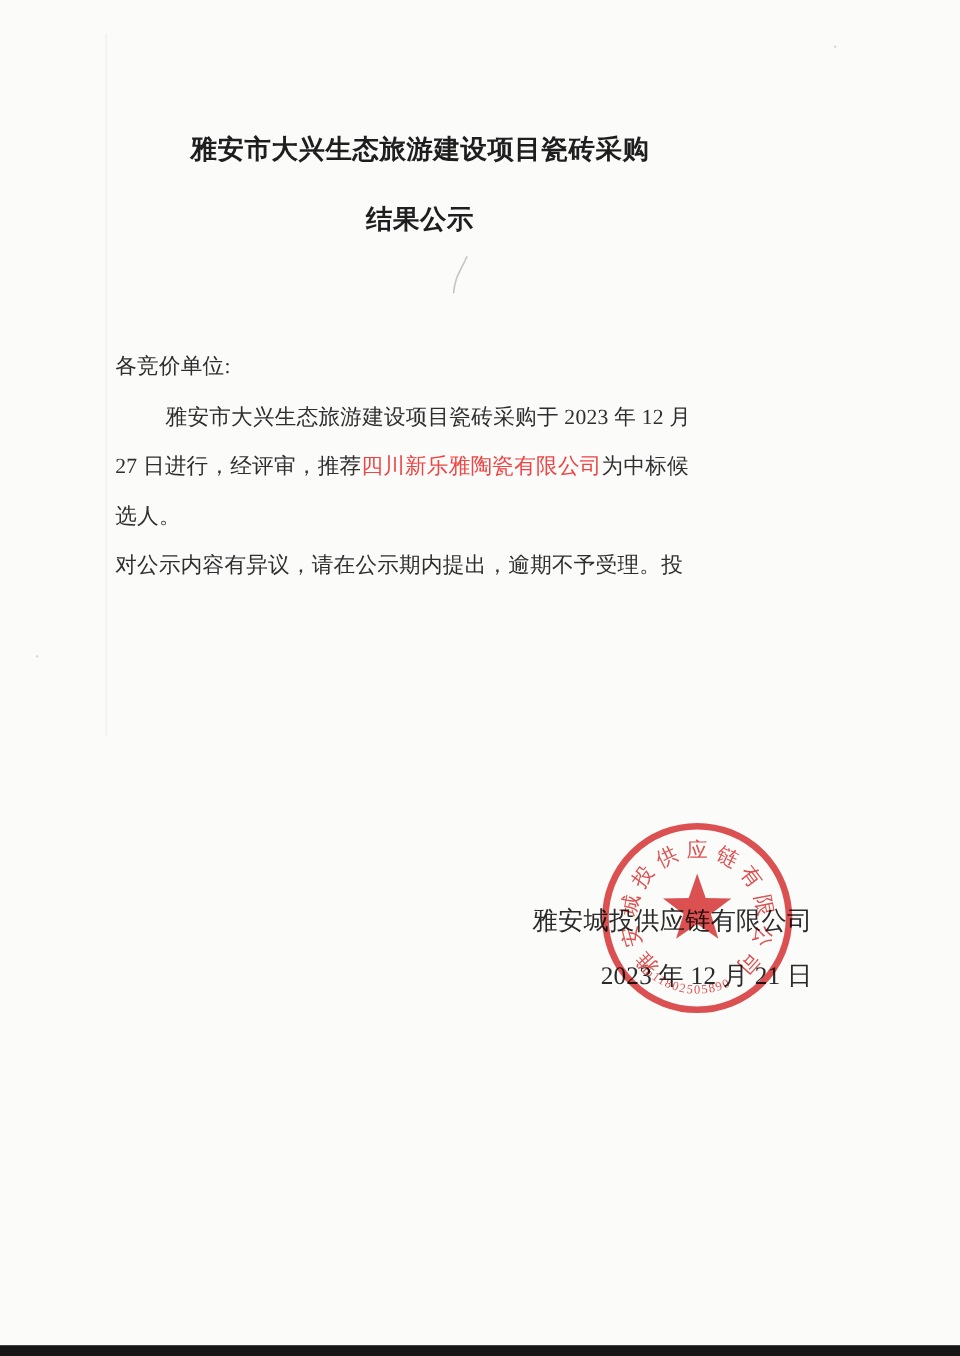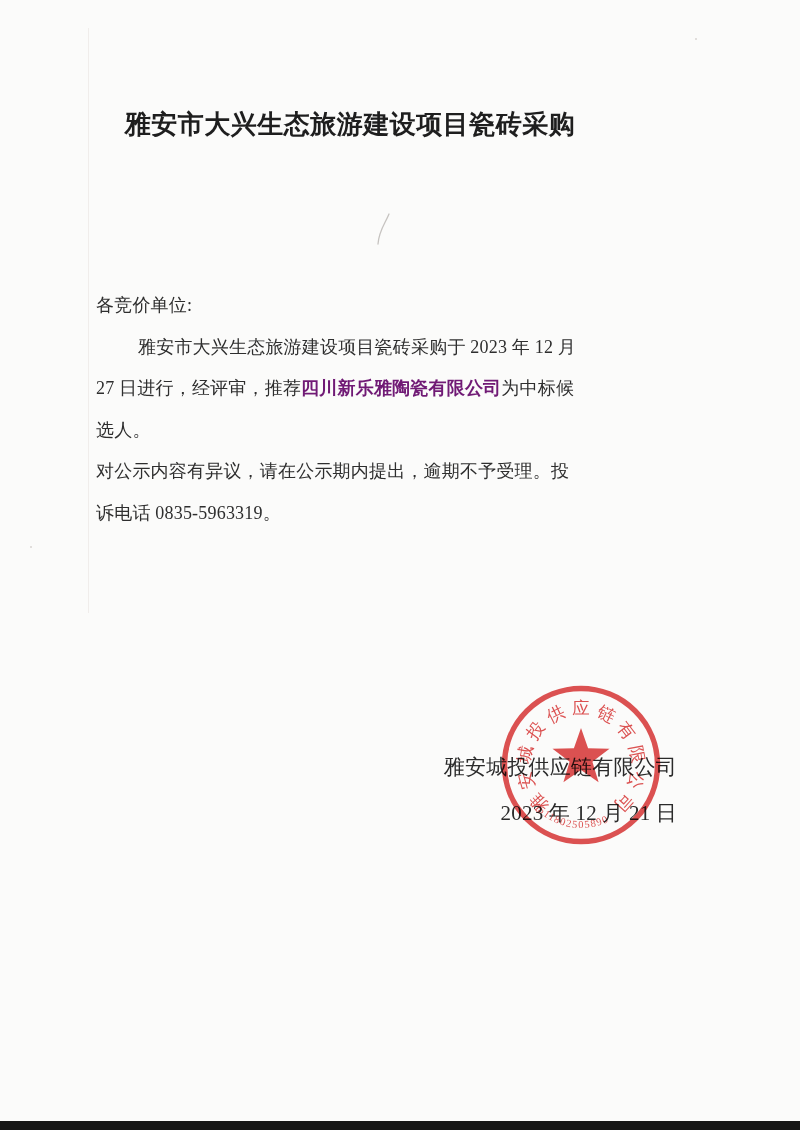--- a/index.html
+++ b/index.html
@@ -12,32 +12,32 @@
     color: #2b2b2b;
   }
   .scan-crease {
     position: absolute; left: 88px; top: 28px;
     width: 1px; height: 585px;
     background: #f0edeb;
   }
   .doc-title {
     position: absolute; left: 111px; top: 96px; width: 478px;
     text-align: center;
-    font-size: 26px; font-weight: bold; color: #1e1e1e;
+    font-size: 22px; font-weight: bold; color: #1e1e1e;
     letter-spacing: 0.5px; line-height: 58px;
   }
   .curve-artifact { position: absolute; left: 368px; top: 208px; }
   .doc-body {
     position: absolute; left: 96px; top: 285px;
     font-size: 18px; line-height: 41.5px; letter-spacing: 0.2px;
     white-space: nowrap; color: #2e2e2e;
   }
   .line { height: 41.5px; }
   .indent { padding-left: 42px; }
-  .co-bold { font-weight: bold; color: #701a75; }
+  .co-bold { font-weight: normal; color: #ef4444; }
   .signature {
     position: absolute; right: 123px; top: 745px;
     text-align: right;
     font-size: 21px; line-height: 45.5px; letter-spacing: 0.2px;
     color: #2a2a2a; white-space: nowrap;
     z-index: 1;
   }
   .seal {
     position: absolute; left: 481px; top: 665px;
     width: 200px; height: 200px;
@@ -52,33 +52,33 @@
   }
   .speck { position: absolute; background: #d8d5d2; border-radius: 50%; }
 </style>
 </head>
 <body>
 
 <div class="scan-crease"></div>
 
 <div class="doc-title">
   <div>雅安市大兴生态旅游建设项目瓷砖采购</div>
+  <div>结果公示</div>
 </div>
 
 <svg class="curve-artifact" width="30" height="42" viewBox="0 0 30 42">
   <path d="M 21 6 C 17 16, 11 22, 10 36" fill="none" stroke="#c6c3c0" stroke-width="1.3" stroke-linecap="round"></path>
 </svg>
 
 <div class="doc-body">
   <div class="line">各竞价单位:</div>
   <div class="line indent">雅安市大兴生态旅游建设项目瓷砖采购于 2023 年 12 月</div>
   <div class="line"><span>27 日进行，经评审，推荐</span><span class="co-bold">四川新乐雅陶瓷有限公司</span><span>为中标候</span></div>
   <div class="line">选人。</div>
   <div class="line">对公示内容有异议，请在公示期内提出，逾期不予受理。投</div>
-  <div class="line">诉电话 0835-5963319。</div>
 </div>
 
 <div class="signature">
   <div>雅安城投供应链有限公司</div>
   <div>2023 年 12 月 21 日</div>
 </div>
 
 <svg class="seal" viewBox="0 0 200 200">
   <circle cx="100" cy="100" r="76.5" fill="none" stroke-width="5.5" stroke="#dd4545"></circle>
   <polygon points="100,63 107.1,83.3 128.5,83.7 111.4,96.7 117.6,117.3 100,105 82.4,117.3 88.6,96.7 71.5,83.7 92.9,83.3" fill="#dd4545"></polygon>

